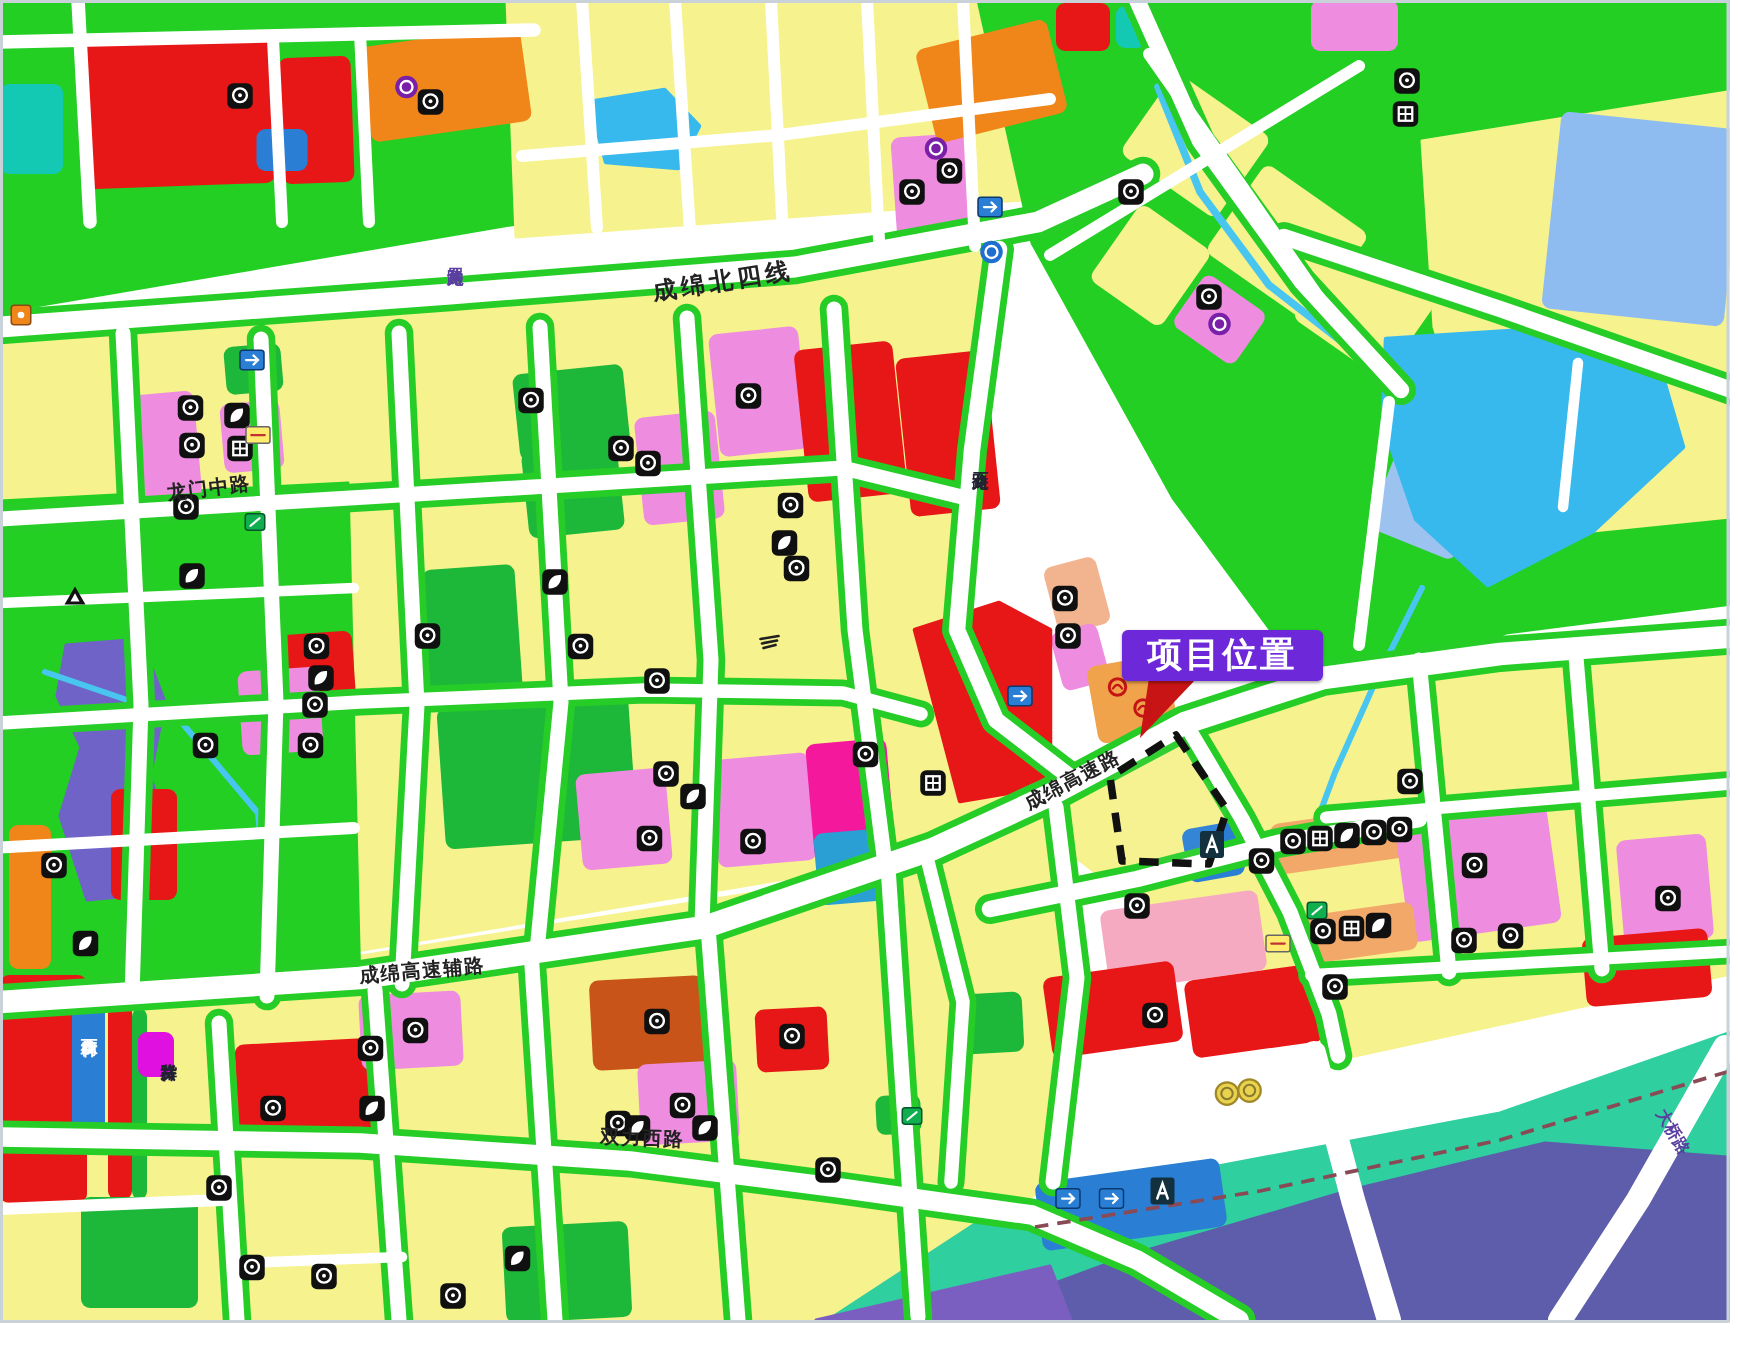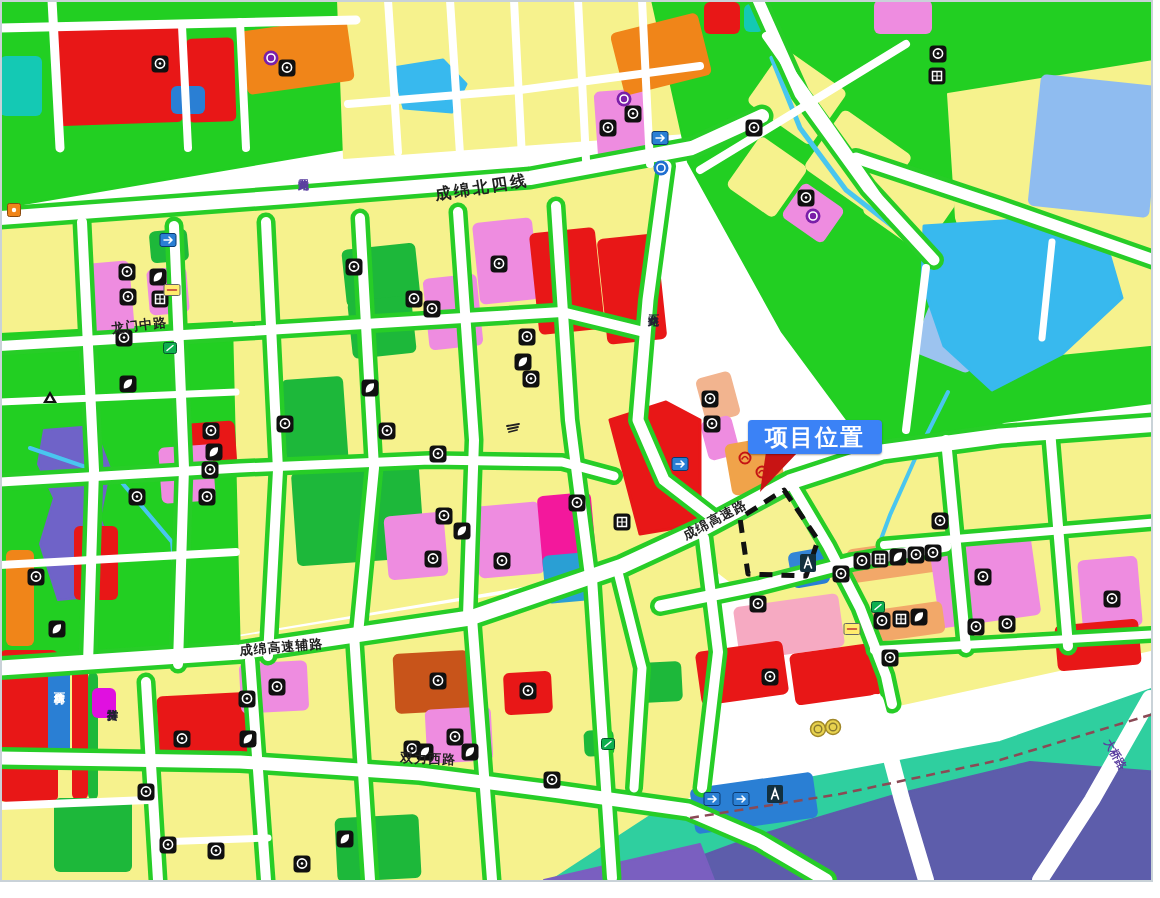--- a/index.html
+++ b/index.html
@@ -625,16 +625,16 @@
       <text x="400" y="762" fill="#222222" font-size="13" font-weight="700" font-family="&quot;DejaVu Sans&quot;,&quot;Liberation Sans&quot;,sans-serif" letter-spacing="1" transform="rotate(2 400 762)">双力西路</text>
       <text x="653" y="306" fill="#222233" font-size="11" font-weight="700" font-family="&quot;DejaVu Sans&quot;,&quot;Liberation Sans&quot;,sans-serif" style="writing-mode:vertical-rl;text-orientation:upright;">石龙路</text>
       <text x="59" y="684" fill="#ffffff" font-size="11" font-weight="700" font-family="&quot;DejaVu Sans&quot;,&quot;Liberation Sans&quot;,sans-serif" style="writing-mode:vertical-rl;text-orientation:upright;">西林街</text>
       <text x="112" y="700" fill="#222233" font-size="11" font-weight="700" font-family="&quot;DejaVu Sans&quot;,&quot;Liberation Sans&quot;,sans-serif" style="writing-mode:vertical-rl;text-orientation:upright;">货祥路</text>
       <text x="303" y="170" fill="#5b3fa0" font-size="11" font-weight="700" font-family="&quot;DejaVu Sans&quot;,&quot;Liberation Sans&quot;,sans-serif" style="writing-mode:vertical-rl;text-orientation:upright;">蜀龙路</text>
       <text x="1104" y="742" fill="#5b3fa0" font-size="11" font-weight="700" font-family="&quot;DejaVu Sans&quot;,&quot;Liberation Sans&quot;,sans-serif" transform="rotate(60 1104 742)">大桥路</text>
       <rect x="0" y="882" width="1160" height="16" fill="#ffffff"></rect>
       <rect x="1153" y="0" width="7" height="898" fill="#ffffff"></rect>
       <rect x="1" y="1" width="1151" height="880" fill="none" stroke="#c9d2d8" stroke-width="2"></rect>
     </svg>
-  <div class="proj-label" id="proj-label" style="left: 748px; top: 420px; width: 134px; height: 34px; background: #3b82f6; color: rgb(255, 255, 255); font-size: 23px;">
+  <div class="proj-label" id="proj-label" style="left: 748px; top: 420px; width: 134px; height: 34px; background: #6d28d9; color: rgb(255, 255, 255); font-size: 23px;">
     <span>项目位置</span>
   </div>
 </div>
 
 </body></html>

